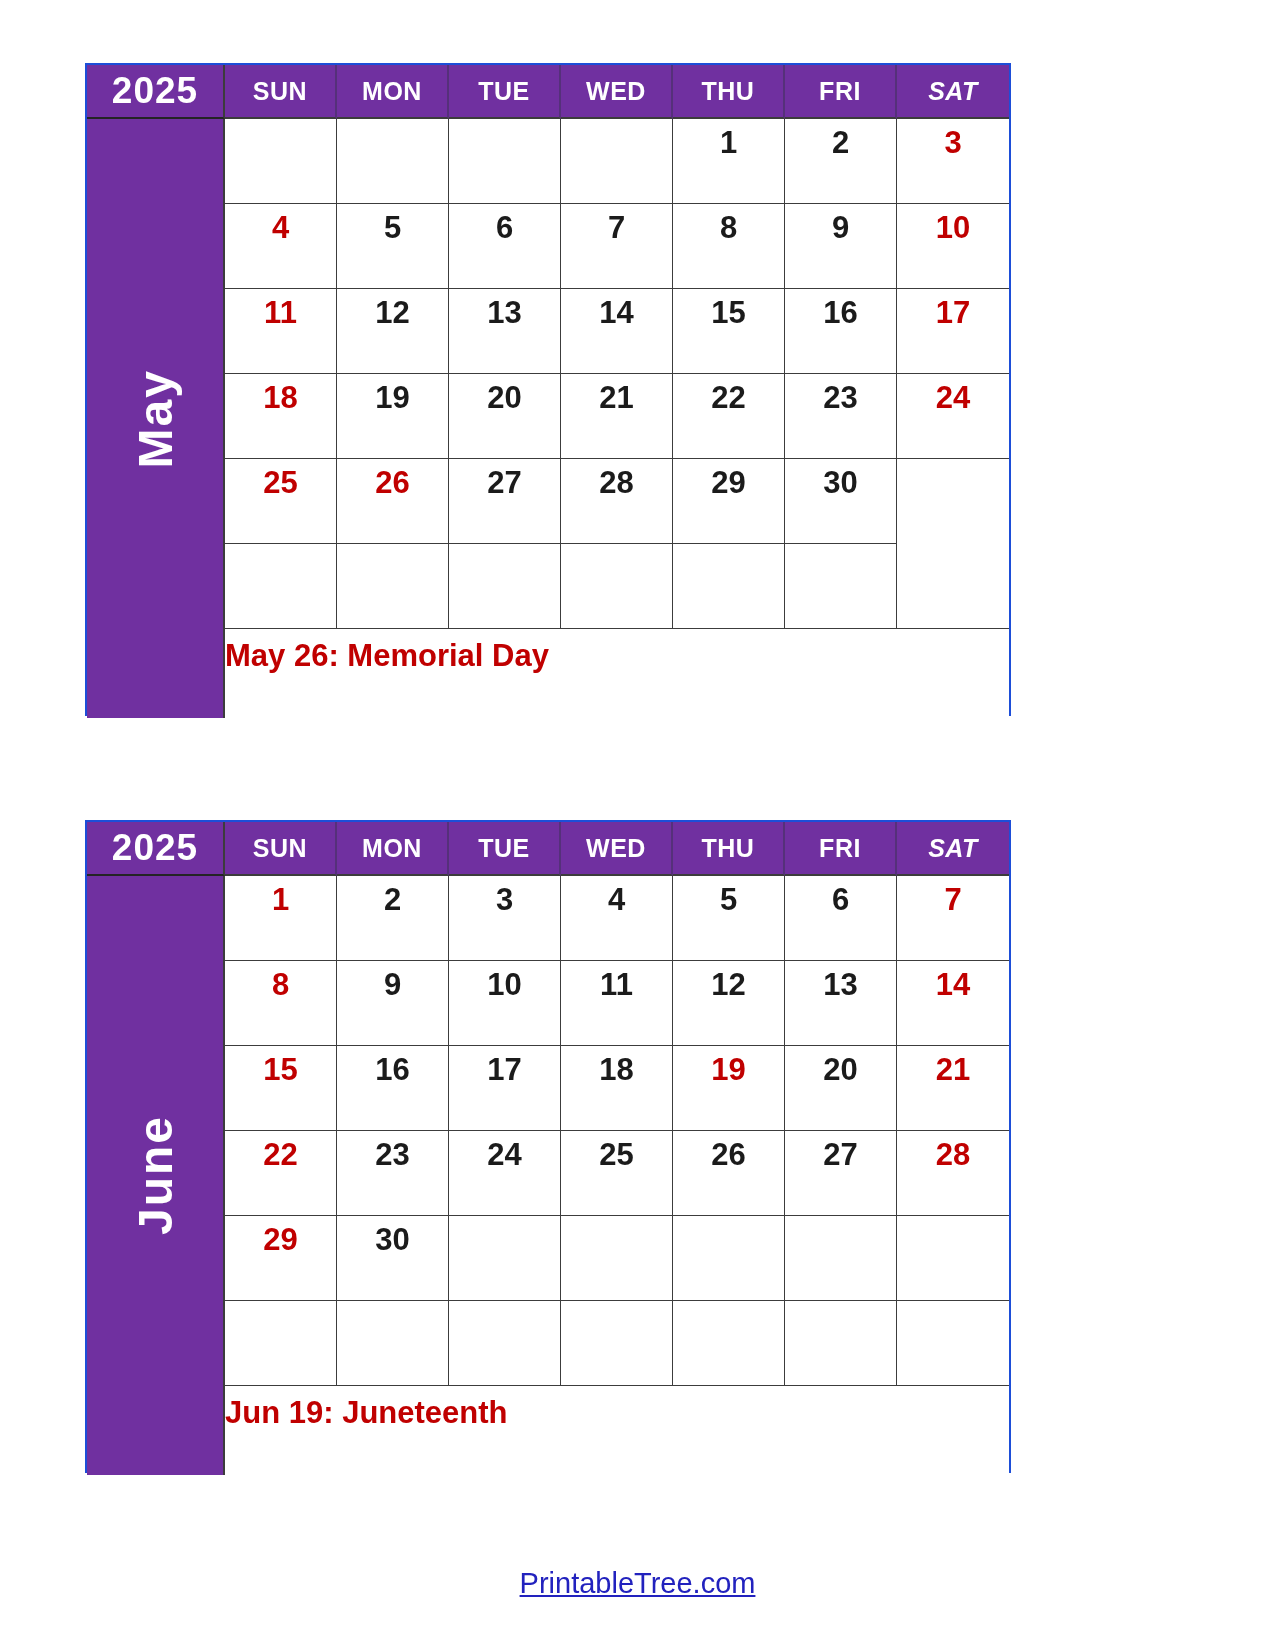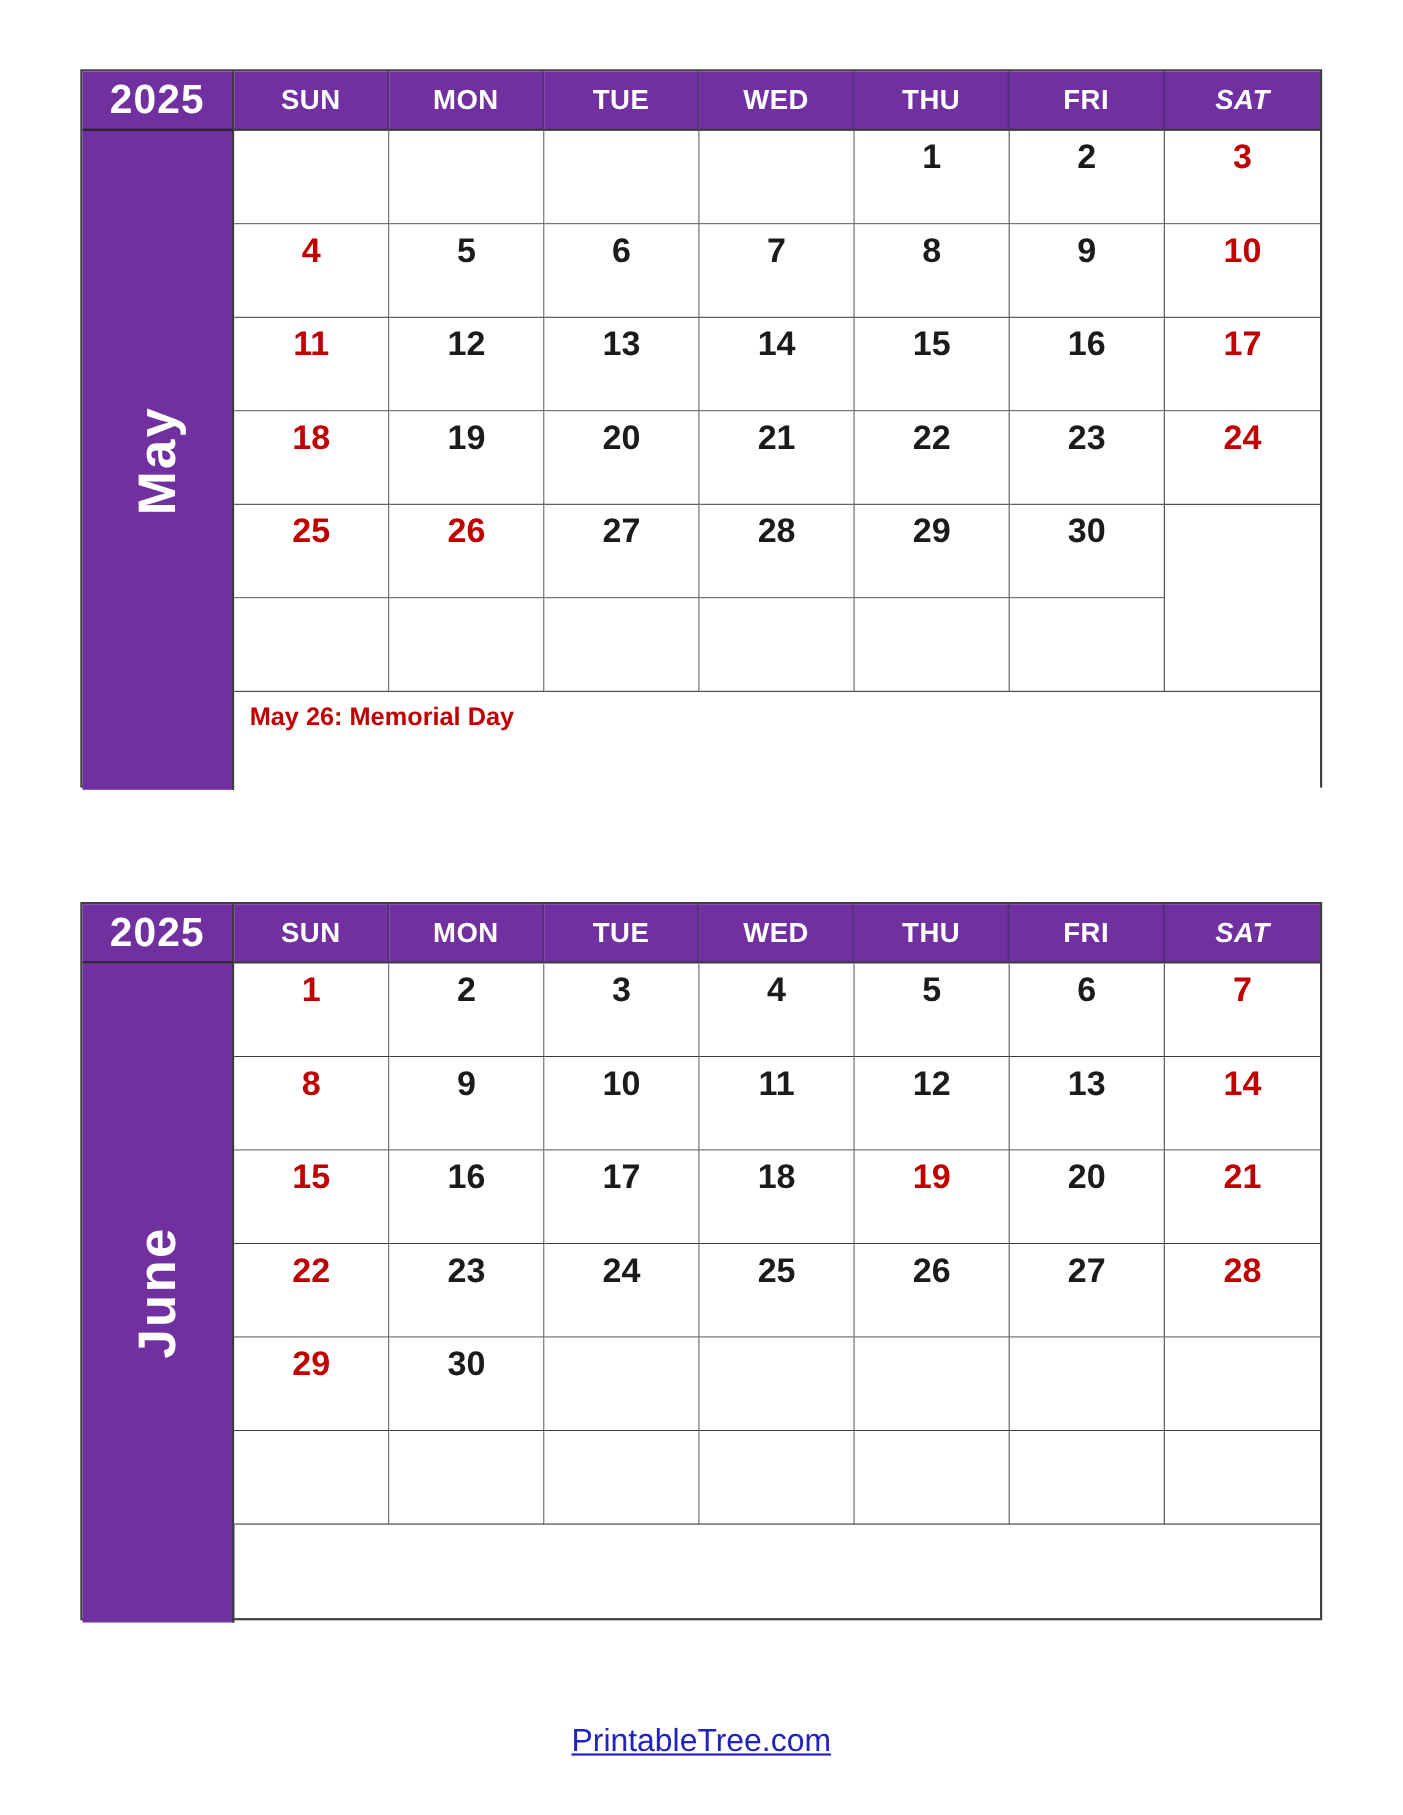--- a/index.html
+++ b/index.html
@@ -7,27 +7,27 @@
   body {
     position: relative;
     width: 1275px;
     height: 1650px;
     font-family: "Liberation Sans", "DejaVu Sans", sans-serif;
     overflow: hidden;
   }
 
   .calendar {
     position: absolute;
-    left: 73px;
-    width: 1129px;
+    left: 85px;
+    width: 926px;
     height: 653px;
     display: grid;
     grid-template-columns: 138px repeat(7, 1fr);
     grid-template-rows: 54px repeat(6, 85px) 89px;
-    border: 2px solid #404040;
+    border: 2px solid #1d4ed8;
     background: #ffffff;
   }
   .calendar.may { top: 63px; }
   .calendar.june { top: 820px; }
 
   .year-cell {
     grid-row: 1; grid-column: 1;
     background: var(--purple, #7030A0);
     color: #ffffff;
     font-weight: bold;
@@ -76,23 +76,23 @@
     color: var(--black, #1b1b1b);
     line-height: 1.1;
   }
   .day-cell.red { color: var(--red, #C00000); }
   .day-cell.last-col { border-right: none; }
 
   .note-cell {
     grid-row: 8;
     grid-column: 2 / -1;
     background: #ffffff;
-    padding: 9px 0 0 14px;
-    font-weight: bold;
-    font-size: 23px;
+    padding: 9px 0 0 0;
+    font-weight: bold;
+    font-size: 31px;
     color: var(--red, #C00000);
   }
 
   .site-footer {
     position: absolute;
     top: 1567px;
     left: 0;
     width: 100%;
     text-align: center;
   }
@@ -167,20 +167,21 @@
   <div class="dow-cell">SUN</div>
   <div class="dow-cell">MON</div>
   <div class="dow-cell">TUE</div>
   <div class="dow-cell">WED</div>
   <div class="dow-cell">THU</div>
   <div class="dow-cell">FRI</div>
   <div class="dow-cell last-col">SAT</div>
   <div class="sidebar">
     <span class="month-text">June</span>
   </div>
+  <div class="note-cell">Jun 19: Juneteenth</div>
 <div class="day-cell red" style="grid-area: 2 / 2;"><span>1</span></div>
     <div class="day-cell" style="grid-area: 2 / 3;"><span>2</span></div>
     <div class="day-cell" style="grid-area: 2 / 4;"><span>3</span></div>
     <div class="day-cell" style="grid-area: 2 / 5;"><span>4</span></div>
     <div class="day-cell" style="grid-area: 2 / 6;"><span>5</span></div>
     <div class="day-cell" style="grid-area: 2 / 7;"><span>6</span></div>
     <div class="day-cell red last-col" style="grid-area: 2 / 8;"><span>7</span></div>
     <div class="day-cell red" style="grid-area: 3 / 2;"><span>8</span></div>
     <div class="day-cell" style="grid-area: 3 / 3;"><span>9</span></div>
     <div class="day-cell" style="grid-area: 3 / 4;"><span>10</span></div>

